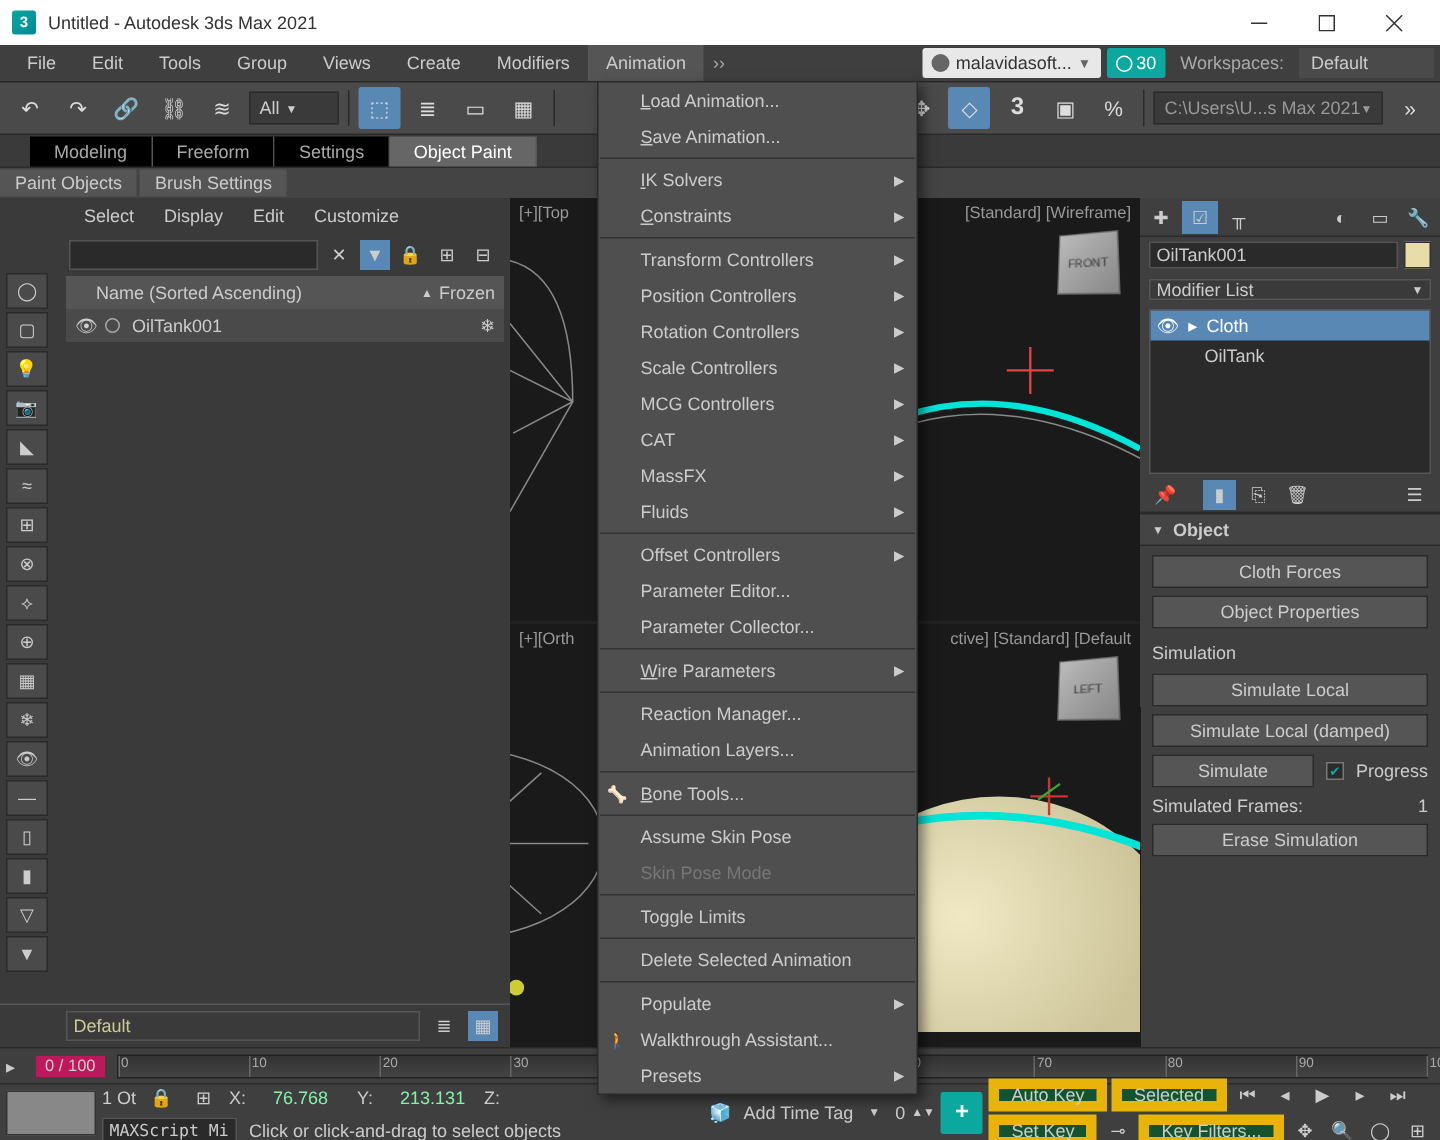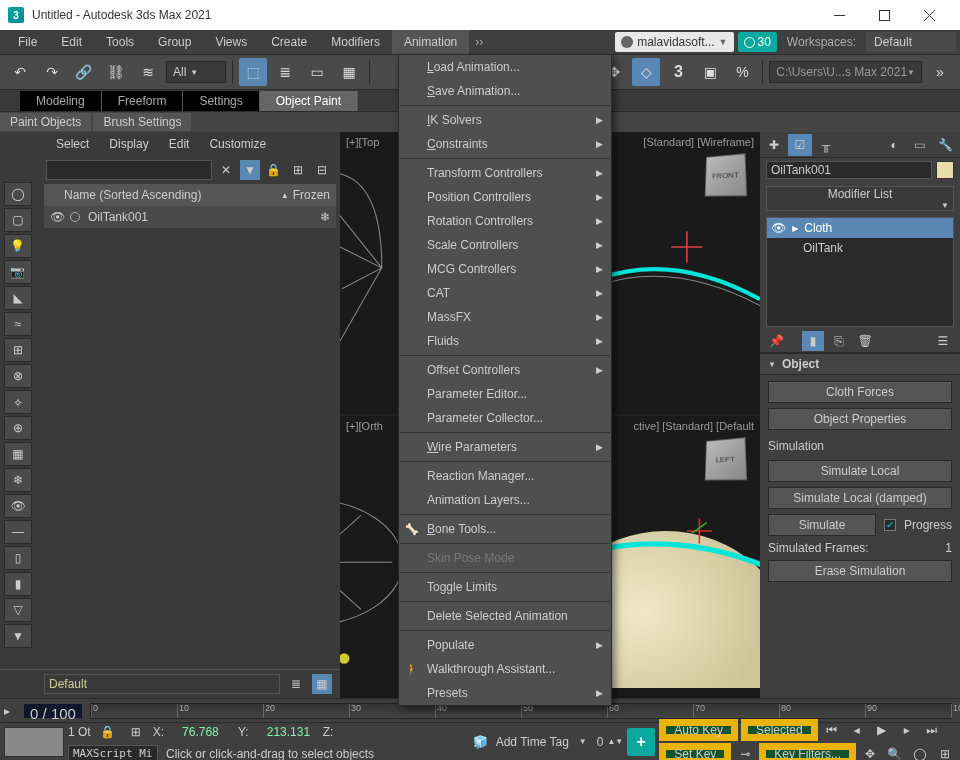--- a/index.html
+++ b/index.html
@@ -70,21 +70,21 @@
 .cube { position:absolute; top:22px; right:14px; width:42px;height:42px;background:linear-gradient(135deg,#bbb,#888);border:1px solid #666;display:flex;align-items:center;justify-content:center;font-size:8px;color:#333;transform:perspective(120px) rotateX(12deg) rotateY(-14deg);}
 
 
 .rightpanel { width:200px; background:#3f3f3f; display:flex;flex-direction:column;}
 .rp-tabs { height:26px;display:flex;align-items:center;gap:2px;padding:2px;border-bottom:1px solid #2a2a2a;}
 .rp-tabs .rt { width:24px;height:22px;display:flex;align-items:center;justify-content:center;}
 .rp-tabs .rt.active{background:#5a88b5;}
 .rp-name { height:24px;display:flex;align-items:center;padding:0 6px;gap:4px;}
 .rp-name input{flex:1;background:#2a2a2a;border:1px solid #555;height:18px;color:#ccc;padding:0 4px;}
 .rp-name .swatch{width:18px;height:18px;background:#e8dda8;border:1px solid #333;}
-.rp-dd { margin:4px 6px;height:25px;background:#3a3a3a;border:1px solid #555;display:flex;align-items:center;padding:0 4px;flex-direction:column;}
+.rp-dd { margin:4px 6px;height:14px;background:#3a3a3a;border:1px solid #555;display:flex;align-items:center;padding:0 4px;}
 .rp-dd .drop{margin-left:auto;font-size:8px;}
 .mod-stack { margin:2px 6px; border:1px solid #555; background:#2a2a2a; min-height:110px;}
 .mod-row { height:20px;display:flex;align-items:center;padding:0 4px;gap:6px;}
 .mod-row.sel { background:#5a88b5;color:#fff;}
 .mod-tools { height:24px;display:flex;align-items:center;gap:4px;padding:0 6px;border-bottom:1px solid #2a2a2a;}
 .mod-tools .mt{width:22px;height:20px;display:flex;align-items:center;justify-content:center;}
 .mod-tools .mt.active{background:#5a88b5;}
 .rollout-h { height:22px;background:#444;display:flex;align-items:center;padding:0 8px;gap:6px;border-top:1px solid #2a2a2a;border-bottom:1px solid #2a2a2a;}
 .rollout-h .tw{font-size:8px;}
 .rollout-h .bold{font-weight:bold;}
@@ -98,21 +98,21 @@
 .dropdown { position:absolute; left:398px; top:54px; width:214px; background:#4f4f4f; border:1px solid #2a2a2a; box-shadow:3px 3px 8px rgba(0,0,0,.5); z-index:100;}
 .dd-item { height:24px; display:flex;align-items:center;padding:0 10px 0 28px;position:relative;}
 .dd-item.disabled{color:#777;}
 .dd-item .arrow{position:absolute;right:8px;font-size:9px;}
 .dd-item .u { text-decoration:underline;}
 .dd-sep { height:1px;background:#333;margin:2px 1px;}
 .dd-item .ico { position:absolute;left:6px;width:14px;font-size:11px;}
 
 
 .timeline { position:absolute; left:0;right:0;bottom:38px;height:24px;background:#3f3f3f;display:flex;align-items:center;border-top:1px solid #2a2a2a;}
-.tl-frames { height:14px;color:#ccc;margin-left:10px;padding:1px 6px;background:#0f172a;font-size:15px;}
+.tl-frames { height:14px;color:#ccc;margin-left:10px;padding:1px 6px;background:#be185d;font-size:11px;}
 .tl-track { flex:1;height:16px;margin:0 8px;background:linear-gradient(#333,#444);position:relative;border:1px solid #222;}
 .tl-tick{position:absolute;top:0;bottom:0;border-left:1px solid #666;}
 .tl-num{position:absolute;top:-1px;font-size:9px;color:#aaa;}
 .statusbar { position:absolute;left:0;right:0;bottom:0;height:38px;background:#3f3f3f;display:flex;align-items:center;padding:0 4px;gap:4px;border-top:1px solid #2a2a2a;}
 .sb-th { width:60px;height:30px;background:#888;border:1px solid #333;}
 .sb-txt { background:#2a2a2a;border:1px solid #555;height:18px;padding:0 4px;color:#ccc;font-family:monospace;font-size:11px;width:90px;}
 .sb-coord { display:flex;align-items:center;gap:2px;}
 .sb-coord .lbl{color:#ccc;}
 .sb-coord .val{color:#86efac;min-width:50px;margin-left:16px;}
 .sb-hint { color:#ccc; }
@@ -491,20 +491,23 @@
     </div>
     <div class="dd-item">
       <span>Animation Layers...</span>
     </div>
     <div class="dd-sep"></div>
     <div class="dd-item">
       <span class="ico">🦴</span>
       <span><span class="u">B</span>one Tools...</span>
     </div>
     <div class="dd-sep"></div>
+    <div class="dd-item">
+      <span>Assume Skin Pose</span>
+    </div>
     <div class="dd-item disabled">
       <span>Skin Pose Mode</span>
     </div>
     <div class="dd-sep"></div>
     <div class="dd-item">
       <span>Toggle Limits</span>
     </div>
     <div class="dd-sep"></div>
     <div class="dd-item">
       <span>Delete Selected Animation</span>

